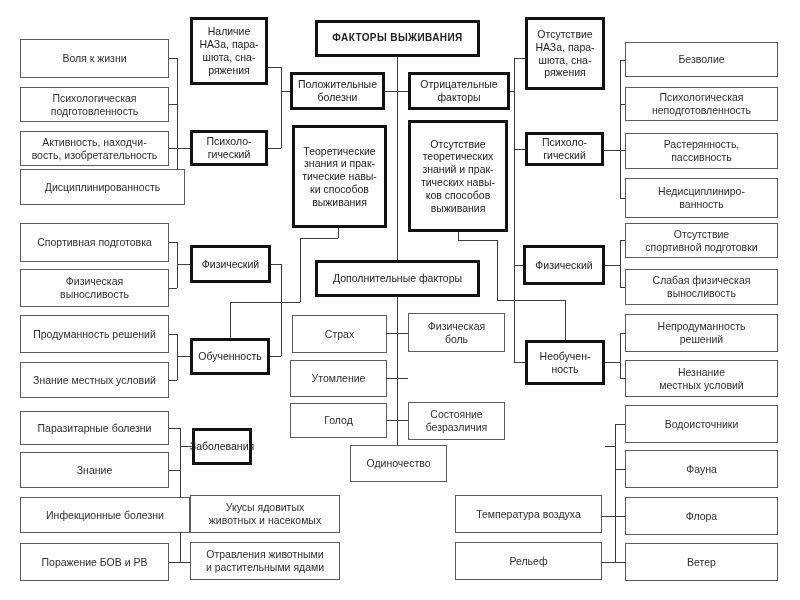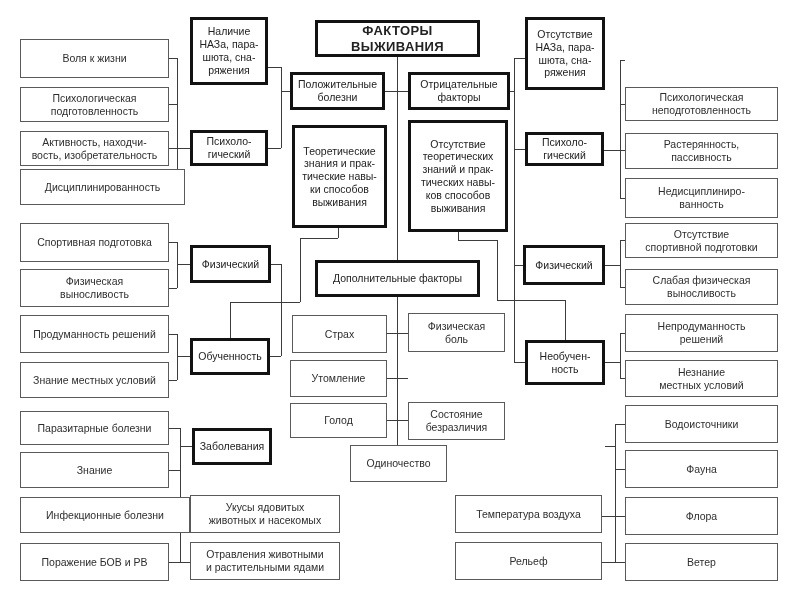--- a/index.html
+++ b/index.html
@@ -7,21 +7,21 @@
     position:relative;width:800px;height:600px;background:#ffffff;
     font-family:"Liberation Sans","DejaVu Sans",sans-serif;overflow:hidden;
   }
   .node{
     position:absolute;display:flex;align-items:center;justify-content:center;
     text-align:center;background:#fff;border:1px solid #5a5a5a;
     font-size:10.5px;line-height:1.22;color:#2e2e2e;white-space:pre-line;
     padding:1px 3px;box-sizing:border-box;
   }
   .bold{border:3px solid #121212;color:#222;}
-  .title{font-weight:bold;font-size:13px;letter-spacing:.4px;}
+  .title{font-weight:bold;font-size:10px;letter-spacing:.4px;}
   #wires{position:absolute;left:0;top:0;pointer-events:none;}
 </style>
 </head>
 <body>
 
 <div id="canvas">
 
   <svg id="wires" width="800" height="600" viewBox="0 0 800 600">
     <path fill="none" stroke="#3c3c3c" stroke-width="1" shape-rendering="crispEdges" d="
       M177 58 V195 M169 58 H177 M169 104 H177 M169 148 H190 M169 195 H177
@@ -59,21 +59,21 @@
   <div class="node bold" style="left:315px;top:260px;width:165px;height:37px">Дополнительные факторы</div>
 
   <div class="node bold" style="left:190px;top:17px;width:78px;height:68px">Наличие
 НАЗа, пара-
 шюта, сна-
 ряжения</div>
   <div class="node bold" style="left:190px;top:130px;width:78px;height:36px">Психоло-
 гический</div>
   <div class="node bold" style="left:190px;top:245px;width:81px;height:38px">Физический</div>
   <div class="node bold" style="left:190px;top:338px;width:80px;height:37px">Обученность</div>
-  <div class="node bold" style="left:192px;top:428px;width:80px;height:37px">Заболевания</div>
+  <div class="node bold" style="left:192px;top:428px;width:60px;height:37px">Заболевания</div>
 
   <div class="node bold" style="left:525px;top:17px;width:80px;height:73px">Отсутствие
 НАЗа, пара-
 шюта, сна-
 ряжения</div>
   <div class="node bold" style="left:525px;top:132px;width:79px;height:34px">Психоло-
 гический</div>
   <div class="node bold" style="left:523px;top:245px;width:82px;height:40px">Физический</div>
   <div class="node bold" style="left:525px;top:340px;width:80px;height:45px">Необучен-
 ность</div>
@@ -101,20 +101,21 @@
 
   <div class="node" style="left:292px;top:315px;width:95px;height:38px">Страх</div>
   <div class="node" style="left:290px;top:360px;width:97px;height:37px">Утомление</div>
   <div class="node" style="left:290px;top:403px;width:97px;height:35px">Голод</div>
   <div class="node" style="left:408px;top:313px;width:97px;height:39px">Физическая
 боль</div>
   <div class="node" style="left:408px;top:402px;width:97px;height:38px">Состояние
 безразличия</div>
   <div class="node" style="left:350px;top:445px;width:97px;height:37px">Одиночество</div>
 
+  <div class="node" style="left:625px;top:42px;width:153px;height:35px">Безволие</div>
   <div class="node" style="left:625px;top:87px;width:153px;height:34px">Психологическая
 неподготовленность</div>
   <div class="node" style="left:625px;top:133px;width:153px;height:36px">Растерянность,
 пассивность</div>
   <div class="node" style="left:625px;top:178px;width:153px;height:40px">Недисциплиниро-
 ванность</div>
   <div class="node" style="left:625px;top:223px;width:153px;height:35px">Отсутствие
 спортивной подготовки</div>
   <div class="node" style="left:625px;top:269px;width:153px;height:36px">Слабая физическая
 выносливость</div>

